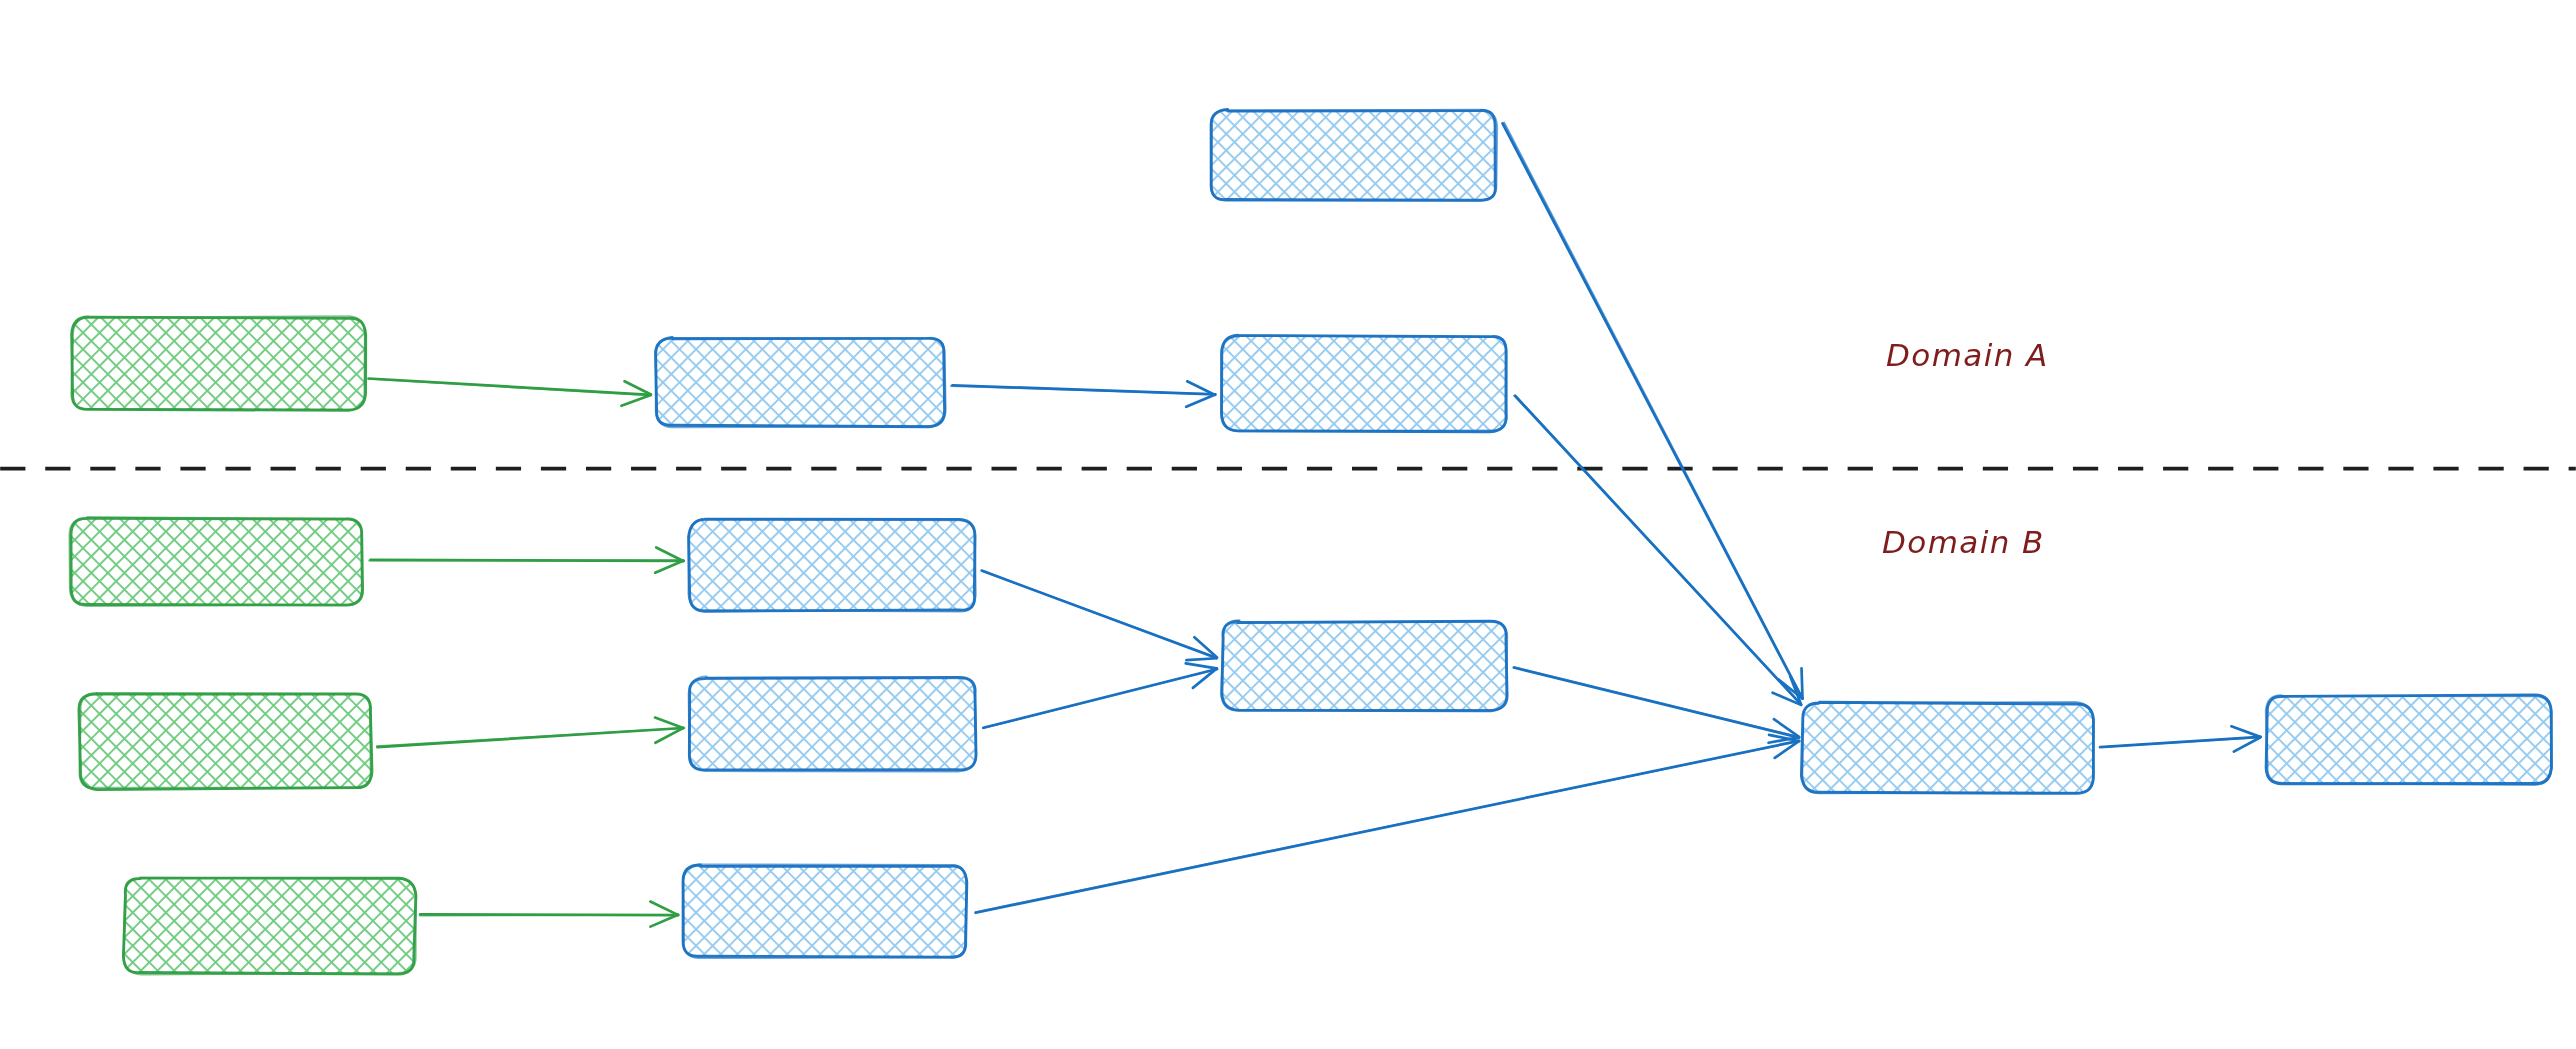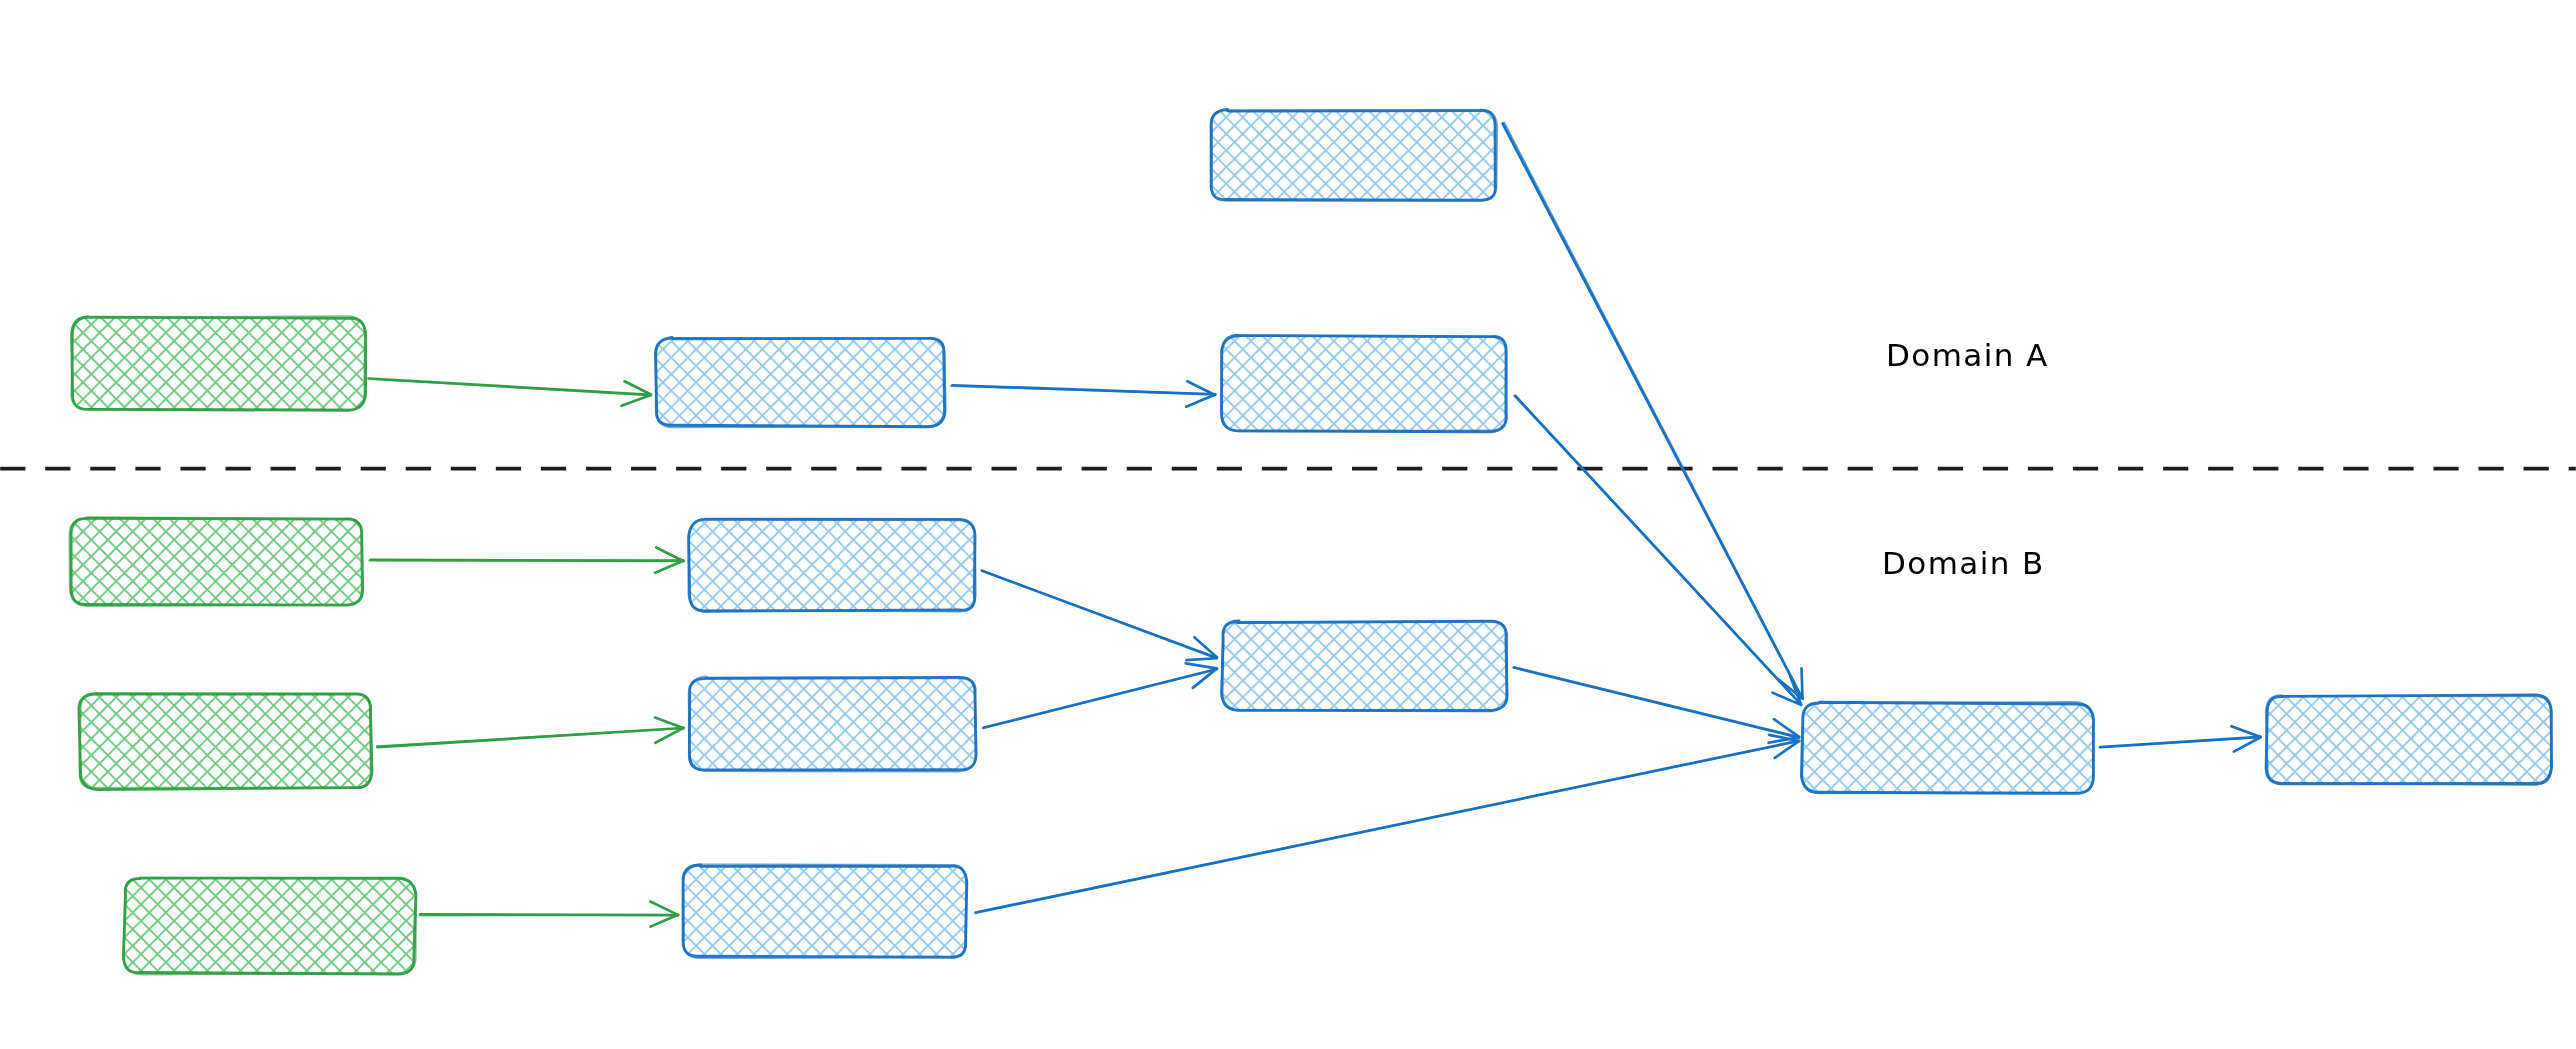--- a/index.html
+++ b/index.html
@@ -22,22 +22,23 @@
   #scene {
     position: absolute;
     inset: 0;
     width: 2576px;
     height: 1049px;
   }
   .domain-label {
     position: absolute;
     font-family: "DejaVu Sans", sans-serif;
     font-size: 31px;
+    font-style: italic;
     font-weight: 400;
-    color: #000000;
+    color: #7f1d1d;
     letter-spacing: 1.4px;
     white-space: nowrap;
     user-select: none;
   }
   .node-hit {
     position: absolute;
     cursor: pointer;
   }
 </style>
 </head>
@@ -203,21 +204,21 @@
         </g>
         <g>
           <path d="M 2533.189475536714 772.5128500943598 L 2812.1538409236605 772.5767241483446 Q 2830.053222179717 772.3542029385242 2830.3948946957453 790.0133040431017 L 2830.0677744868526 852.3208731655594 Q 2830.233043194205 869.5207091332044 2812.039773118794 870.2014693740762 L 2532.6818727017762 870.0144878271103 Q 2515.167418480277 869.6858282090565 2514.7979574562974 852.2809156898786 L 2514.8880543234236 790.2354036811904 Q 2515.0934563163173 771.8412130834727 2532.4788296223055 771.7310831905953" fill="url(#hatch-blue)" stroke="none" opacity="0.95"></path>
           <path d="M 2531.7325732708127 772.8048227521148 L 2813.1999246132095 771.0427009107278 Q 2829.587446433719 771.5737750295893 2830.703150773981 788.7924603701068 L 2831.0237397264336 851.6373244289948 Q 2828.725067043316 870.3335433691897 2813.1300080310693 869.4087319377385 L 2532.2486222269704 869.6259607140562 Q 2515.056230998671 869.7778875117552 2514.3632033112754 852.0860141522186 L 2515.546761012937 789.9989793545096 Q 2515.6741282233847 772.375462318247 2531.8475876570437 772.9455290387597" fill="none" stroke="#1971c2" stroke-width="3.2" stroke-linecap="round" stroke-linejoin="round" opacity="0.95"></path>
           <path d="M 2531.907598733999 772.4035455056018 L 2812.007333589209 772.6208482035998 Q 2829.51625559368 772.1229365593861 2830.9191793690525 790.498561597708 L 2830.718070245729 852.3056945093002 Q 2830.9005380879157 869.9875603920257 2812.2968685396 870.9890445004633 L 2532.6683042769173 868.7793484926593 Q 2515.376576335019 868.7379210472284 2516.003379795283 851.6359284405298 L 2513.972806644567 788.776515370643 Q 2515.4420793802205 770.8785941601632 2532.0162168802303 771.5980351333031" fill="none" stroke="#1971c2" stroke-width="2.2" stroke-linecap="round" stroke-linejoin="round" opacity="0.6"></path>
         </g>
       </g>
   </svg>
 
   <div class="domain-label" id="label-domain-a" style="left: 1886px; top: 337px;">Domain A</div>
-  <div class="domain-label" id="label-domain-b" style="left: 1882px; top: 545px;">Domain B</div>
+  <div class="domain-label" id="label-domain-b" style="left: 1882px; top: 524px;">Domain B</div>
 
   <div id="node-hitlayer">
       <div class="node-hit" style="left: 72px; top: 317px; width: 293px; height: 93px;"></div>
       <div class="node-hit" style="left: 70px; top: 518px; width: 292px; height: 87px;"></div>
       <div class="node-hit" style="left: 79px; top: 694px; width: 292px; height: 95px;"></div>
       <div class="node-hit" style="left: 124px; top: 879px; width: 290px; height: 95px;"></div>
       <div class="node-hit" style="left: 1210px; top: 110px; width: 286px; height: 90px;"></div>
       <div class="node-hit" style="left: 656px; top: 338px; width: 288px; height: 88px;"></div>
       <div class="node-hit" style="left: 1222px; top: 336px; width: 285px; height: 95px;"></div>
       <div class="node-hit" style="left: 690px; top: 520px; width: 286px; height: 91px;"></div>

